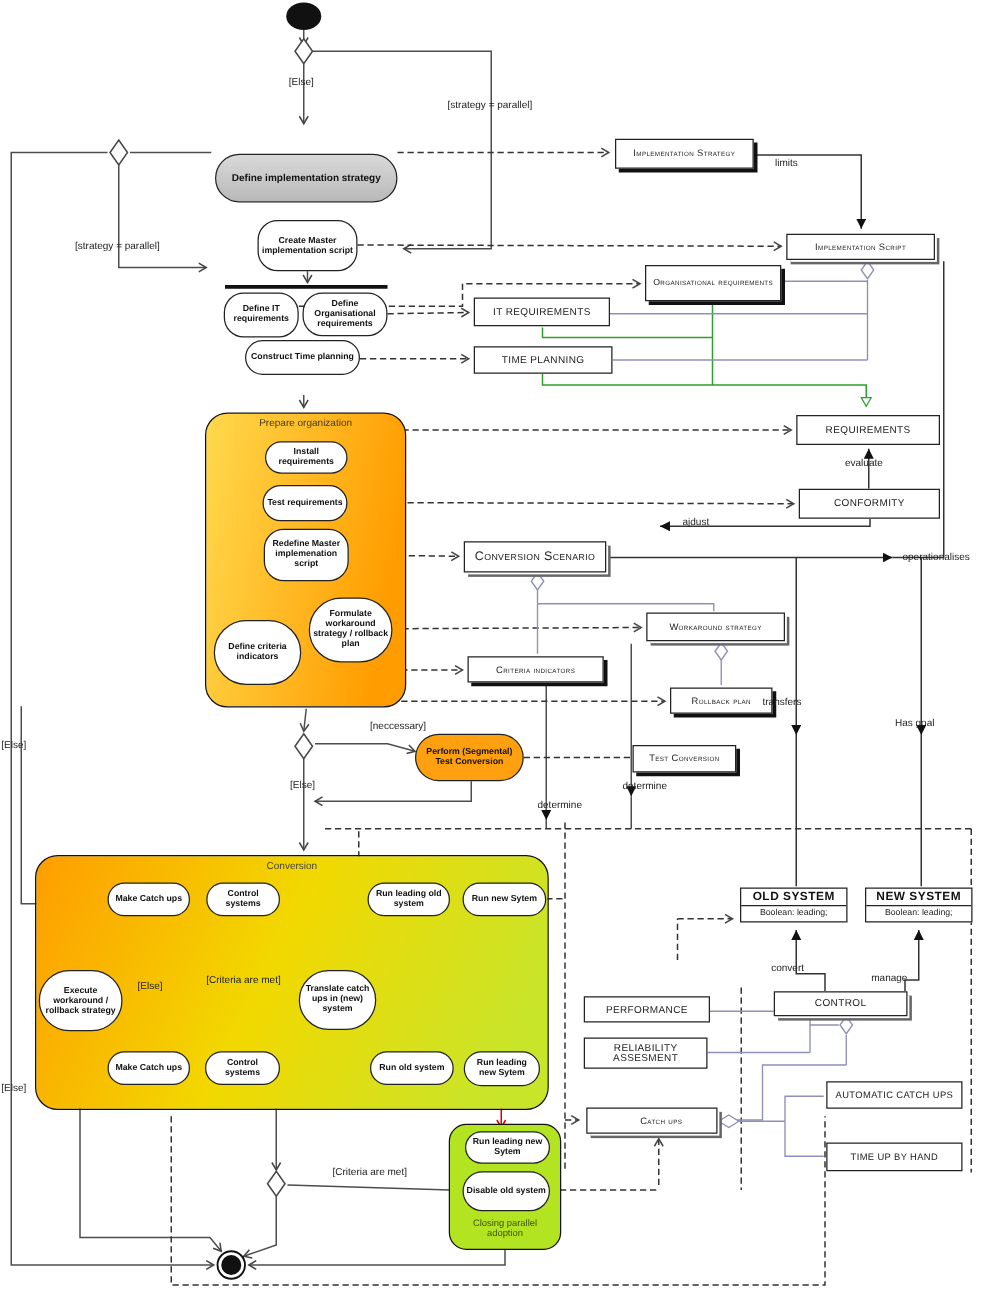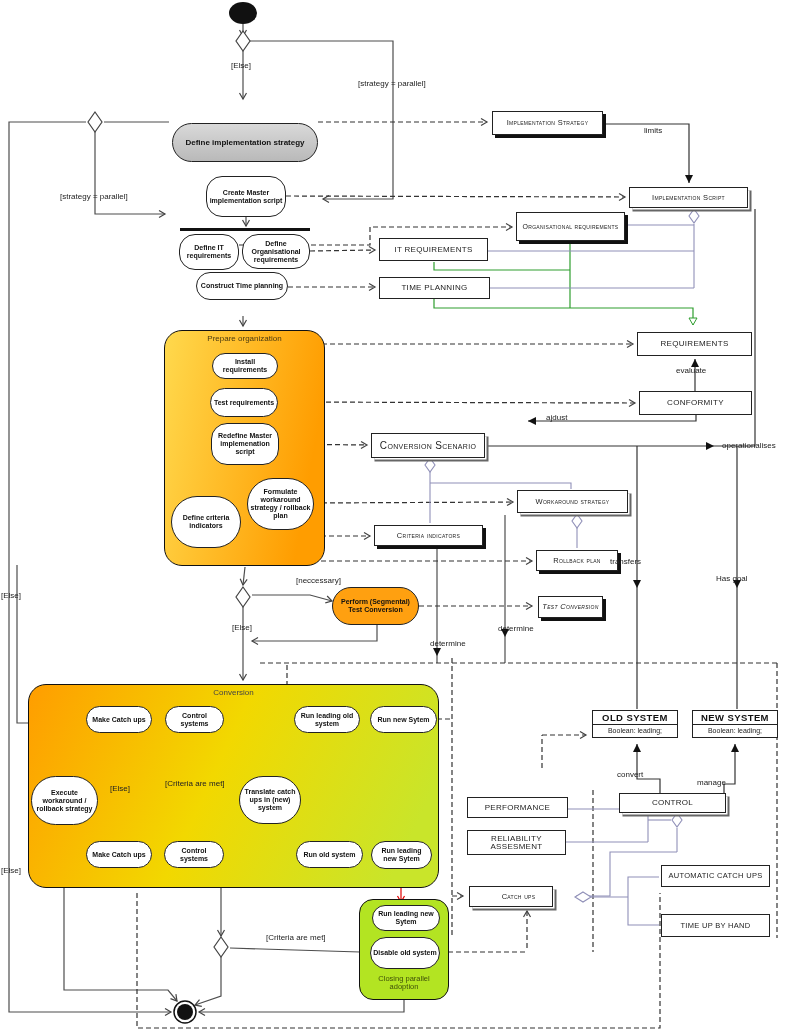--- a/index.html
+++ b/index.html
@@ -242,40 +242,40 @@
 <div class="obj dbl" style="left:629px;top:187px;width:119px;height:21px;">Implementation Script</div>
 <div class="obj sh" style="left:516px;top:212px;width:109px;height:29px;font-size:7px;">Organisational requirements</div>
 <div class="obj" style="left:379px;top:238px;width:109px;height:23px;font-variant:normal;font-size:8px;text-align:center;">IT REQUIREMENTS</div>
 <div class="obj" style="left:379px;top:277px;width:111px;height:22px;font-variant:normal;font-size:8px;">TIME PLANNING</div>
 <div class="obj" style="left:637px;top:332px;width:115px;height:24px;font-variant:normal;font-size:8px;">REQUIREMENTS</div>
 <div class="obj" style="left:639px;top:391px;width:113px;height:24px;font-variant:normal;font-size:8px;">CONFORMITY</div>
 <div class="obj dbl big" style="left:371px;top:433px;width:114px;height:25px;">Conversion Scenario</div>
 <div class="obj dbl" style="left:517px;top:490px;width:111px;height:23px;">Workaround strategy</div>
 <div class="obj sh" style="left:374px;top:525px;width:109px;height:21px;">Criteria indicators</div>
 <div class="obj sh" style="left:536px;top:550px;width:82px;height:21px;">Rollback plan</div>
-<div class="obj sh" style="left:538px;top:596px;width:65px;height:22px;font-style:italic;">Test Conversion</div>
+<div class="obj sh" style="left:506px;top:596px;width:83px;height:22px;">Test Conversion</div>
 <div class="sys" style="left:592px;top:710px;width:86px;height:28px;">
   <div class="sys-title">OLD SYSTEM</div>
   <div class="sys-attr">Boolean: leading;</div>
 </div>
 <div class="sys" style="left:692px;top:710px;width:86px;height:28px;">
   <div class="sys-title">NEW SYSTEM</div>
   <div class="sys-attr">Boolean: leading;</div>
 </div>
 <div class="obj" style="left:467px;top:797px;width:101px;height:21px;font-variant:normal;font-size:8px;">PERFORMANCE</div>
 <div class="obj" style="left:467px;top:830px;width:99px;height:25px;font-variant:normal;font-size:8px;">RELIABILITY ASSESMENT</div>
 <div class="obj dbl" style="left:619px;top:793px;width:107px;height:20px;font-variant:normal;font-size:8px;">CONTROL</div>
-<div class="obj dbl sh" style="left:469px;top:886px;width:84px;height:21px;padding-left:15px;">Catch ups</div>
+<div class="obj dbl sh" style="left:469px;top:886px;width:105px;height:21px;padding-left:15px;">Catch ups</div>
 <div class="obj" style="left:661px;top:865px;width:109px;height:22px;font-variant:normal;font-size:7.5px;">AUTOMATIC CATCH UPS</div>
 <div class="obj" style="left:661px;top:914px;width:109px;height:23px;font-variant:normal;font-size:7.5px;">TIME UP BY HAND</div>
 
 <div class="lbl" style="left:231px;top:61px;">[Else]</div>
 <div class="lbl" style="left:358px;top:79px;">[strategy = parallel]</div>
 <div class="lbl" style="left:60px;top:192px;">[strategy = parallel]</div>
-<div class="lbl" style="left:644px;top:126px;text-align:right;">limits</div>
+<div class="lbl" style="left:620px;top:126px;text-align:right;">limits</div>
 <div class="lbl" style="left:676px;top:366px;">evaluate</div>
 <div class="lbl" style="left:546px;top:413px;">ajdust</div>
 <div class="lbl" style="left:722px;top:441px;">operationalises</div>
 <div class="lbl" style="left:296px;top:576px;">[neccessary]</div>
 <div class="lbl" style="left:232px;top:623px;">[Else]</div>
 <div class="lbl" style="left:430px;top:639px;">determine</div>
 <div class="lbl" style="left:498px;top:624px;">determine</div>
 <div class="lbl" style="left:610px;top:557px;">transfers</div>
 <div class="lbl" style="left:716px;top:574px;">Has goal</div>
 <div class="lbl" style="left:1px;top:591px;">[Else]</div>

